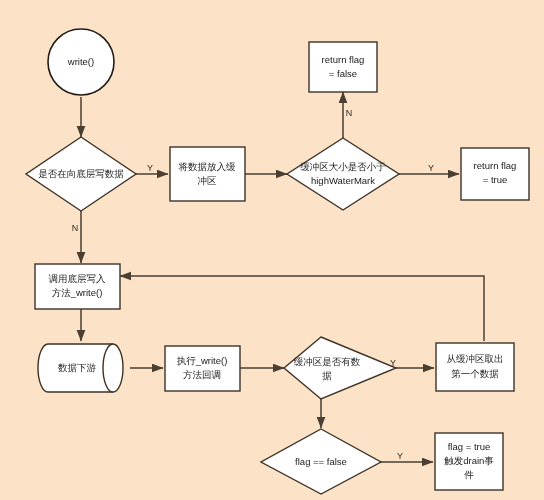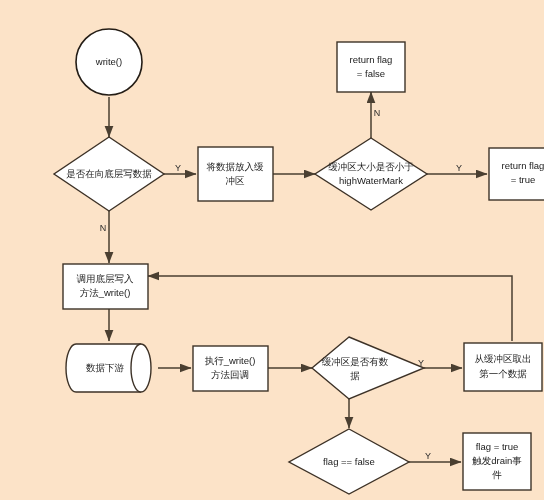--- a/index.html
+++ b/index.html
@@ -11,21 +11,20 @@
     width: 544px;
     height: 500px;
     background: #fce3c8;
     font-family: "Liberation Sans", "DejaVu Sans", sans-serif;
     overflow: hidden;
   }
   #diagram-root {
     position: relative;
     width: 468px;
     height: 500px;
-    margin-left: 28px;
   }
   svg#flow-svg {
     position: absolute;
     left: 0;
     top: 0;
     width: 544px;
     height: 500px;
     display: block;
   }
   .node-text {

